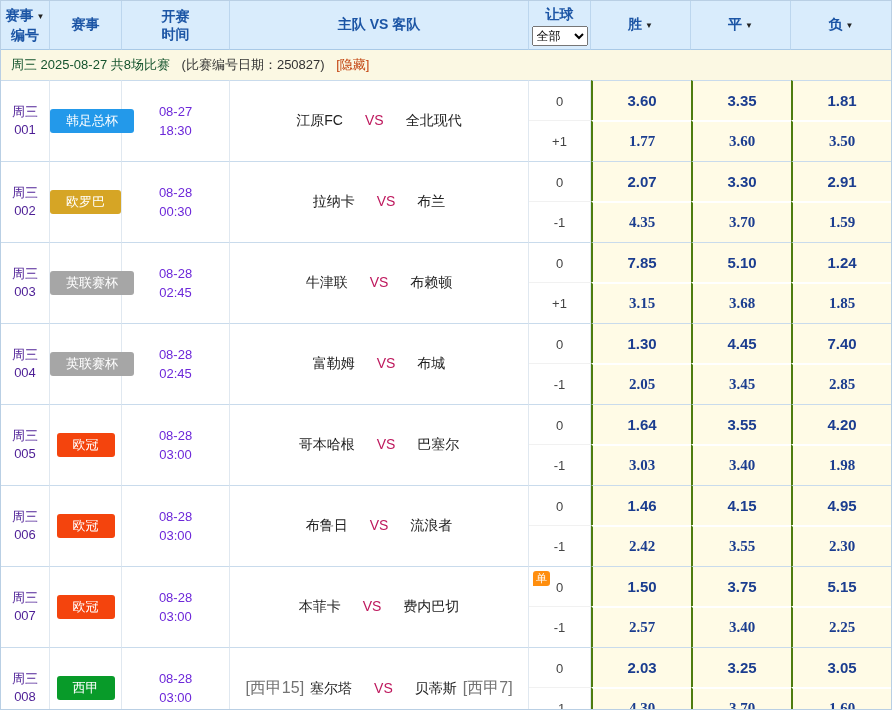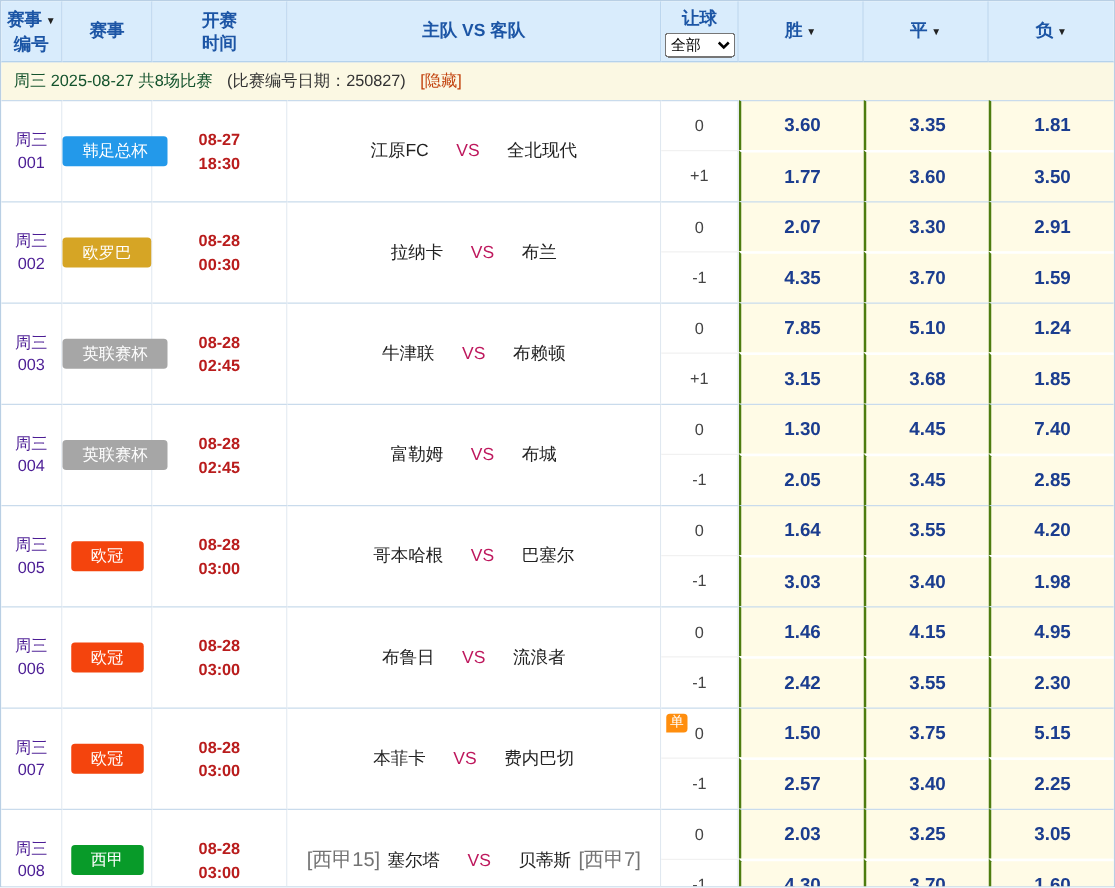--- a/index.html
+++ b/index.html
@@ -16,24 +16,24 @@
   .info-row td{height:30px;background:#fbf8e3;font-size:13px;padding:0 10px;text-align:left;vertical-align:middle;}
   .info-highlight{color:#14532d;margin-right:8px;}
   .info-detail{color:#333;margin-right:8px;}
   .info-hide{color:#c2410c;text-decoration:none;cursor:pointer;}
   tbody td{text-align:center;vertical-align:middle;height:39px;}
   tr.first > td{border-top:1px solid #c9dbec;}
   td.c-id,td.c-league,td.c-time,td.c-teams,td.c-handicap{background:#fff;border-right:1px solid #e0e8f0;}
   td.c-handicap{position:relative;}
   tr.second td.c-handicap{border-top:1px solid #f1f1f1;}
   td.c-odds{background:#fffbe6;color:#1b3d8f;font-weight:bold;font-size:15px;border-left:2px solid #4d7c0f;cursor:pointer;}
-  tr.second td.c-odds{border-top:2px solid #fff;}
+  tr.second td.c-odds{border-top:2px solid #fff;font-family:Liberation Serif, serif;}
   .day,.num{font-size:13px;color:#4c1d95;line-height:18px;}
   .badge{display:inline-block;padding:3px 16px;border-radius:3px;color:#fff;font-size:13px;cursor:pointer;white-space:nowrap;}
-  .date,.time{font-size:13px;color:#b91c1c;line-height:19px;font-weight:bold;}
+  .date,.time{font-size:13px;color:#6d28d9;line-height:19px;}
   td.c-teams{font-size:14px;color:#222;}
   .vs{margin:0 22px;color:#be185d;}
   .rank{color:#737373;font-size:16px;}
   .rank.home{margin-right:6px;}
   .rank.away{margin-left:6px;}
   .hval{font-size:13px;color:#444;}
   .tag-dan{position:absolute;left:4px;top:4px;background:#ff8e0e;color:#fff;font-size:11px;line-height:15px;
     padding:0 3px;border-radius:3px 3px 3px 0;font-weight:normal;}
 </style>
 </head>

